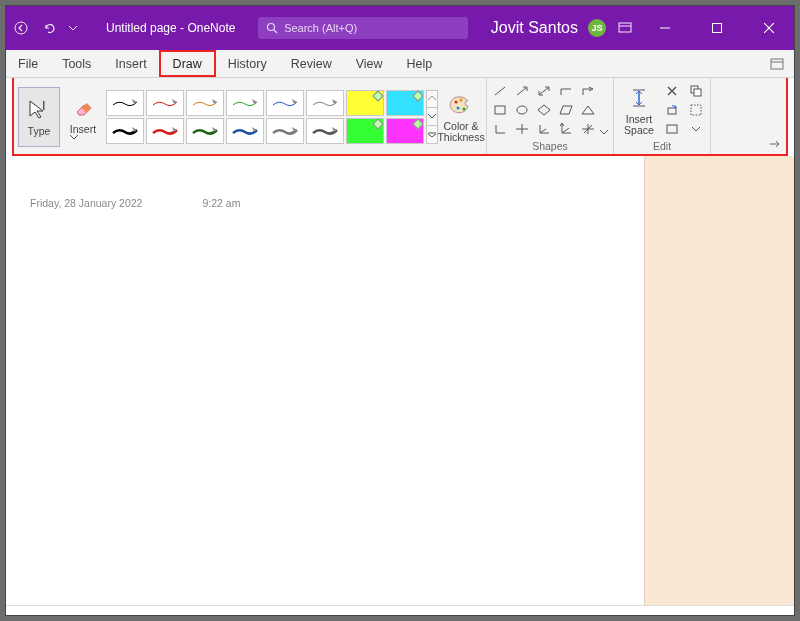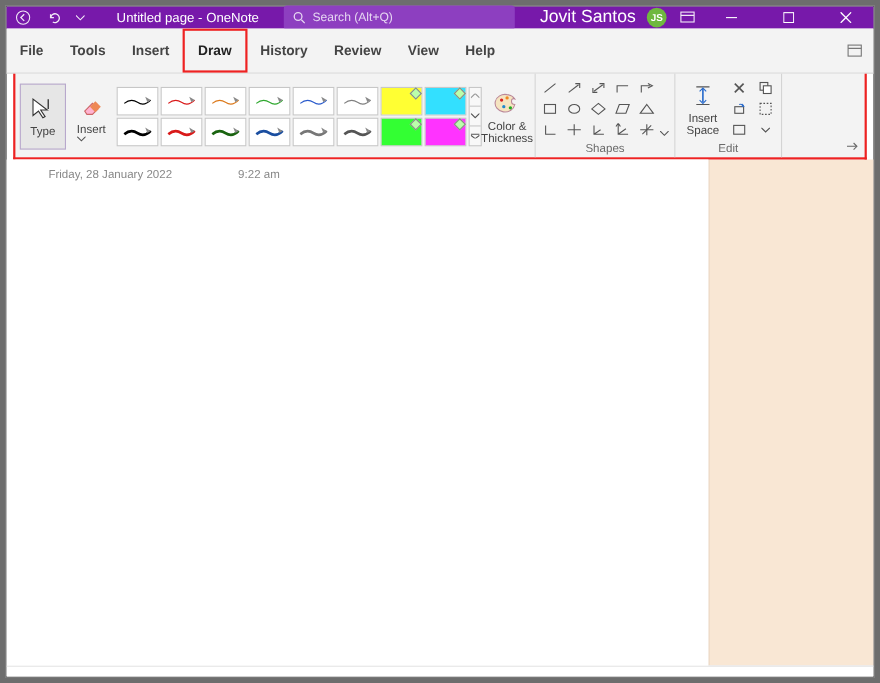--- a/index.html
+++ b/index.html
@@ -1,27 +1,27 @@
 <!DOCTYPE html>
 <html><head>
 <meta charset="utf-8">
 <style>
   * { box-sizing: border-box; margin: 0; padding: 0; font-family: "Segoe UI", Arial, sans-serif; }
   body { background: #6d6d6d; width: 800px; height: 621px; overflow: hidden; display: flex; align-items: center; justify-content: center; }
   .window { width: 790px; height: 611px; background: #fff; border: 1px solid #444; display: flex; flex-direction: column; }
-  .titlebar { height: 20px; background: #7719aa; display: flex; align-items: center; color: #fff; font-size: 12px; }
+  .titlebar { height: 44px; background: #7719aa; display: flex; align-items: center; color: #fff; font-size: 12px; }
   .tb-left { display: flex; align-items: center; padding-left: 6px; gap: 10px; }
   .tb-btn { width: 18px; height: 18px; display: flex; align-items: center; justify-content: center; opacity: .9; }
   .tb-title { flex: 0 0 auto; margin-left: 28px; font-size: 12px; }
   .search-wrap { flex: 1; display: flex; justify-content: center; }
   .search { height: 22px; width: 210px; background: #8d3fc0; border-radius: 3px; display: flex; align-items: center; padding: 0 8px; color: #e6d6f2; font-size: 11px; gap: 6px; }
   .tb-right { display: flex; align-items: center; gap: 10px; padding-right: 4px; }
   .avatar { width: 18px; height: 18px; border-radius: 50%; background: #6fb83f; color: #fff; font-size: 9px; font-weight: bold; display: flex; align-items: center; justify-content: center; }
   .win-btn { width: 42px; height: 28px; display: flex; align-items: center; justify-content: center; color: #fff; }
-  .menubar { height: 41px; background: #f3f3f3; border-bottom: 1px solid #d4d4d4; display: flex; align-items: center; font-size: 12.5px; color: #444; position: relative; font-weight: bold; }
+  .menubar { height: 28px; background: #f3f3f3; border-bottom: 1px solid #d4d4d4; display: flex; align-items: center; font-size: 12.5px; color: #444; position: relative; }
   .menu-item { padding: 0 12px; height: 100%; display: flex; align-items: center; }
   .menu-item.active { border: 2px solid #e22; border-bottom: 2px solid #e22; position: relative; z-index: 5; background: #f3f3f3; color: #222; }
   .collapse-btn { margin-left: auto; margin-right: 8px; width: 18px; height: 18px; display: flex; align-items: center; justify-content: center; }
   .ribbon { height: 78px; background: #f3f3f3; border: 2px solid #e22; border-top: none; margin: 0 6px; display: flex; position: relative; }
   .pin-btn { position: absolute; right: 4px; bottom: 2px; width: 14px; height: 14px; font-size: 10px; color: #666; }
   .rgroup { display: flex; flex-direction: column; border-right: 1px solid #d4d4d4; padding: 2px 4px 1px; }
   .rgroup-content { flex: 1; display: flex; align-items: center; gap: 2px; }
   .rgroup-label { font-size: 10.5px; color: #6a6a6a; text-align: center; padding-bottom: 1px; }
   .big-btn { width: 42px; height: 60px; display: flex; flex-direction: column; align-items: center; justify-content: center; font-size: 10.5px; color: #444; gap: 2px; border: 1px solid transparent; }
   .big-btn.selected { background: #e6e6e6; border: 1px solid #b8a8cc; }
@@ -30,21 +30,21 @@
   .pen-grid { display: grid; grid-template-rows: 26px 26px; grid-auto-flow: column; gap: 2px; }
   .pen { width: 38px; height: 26px; border: 1px solid #c7c7c7; background: #fff; display: flex; align-items: center; justify-content: center; position: relative; }
   .stroke { width: 26px; height: 10px; }
   .hl { width: 38px; height: 26px; border: 1px solid #c7c7c7; display: flex; align-items: center; justify-content: center; }
   .hlfill { width: 100%; height: 100%; position: relative; }
   .hltip { position: absolute; right: 1px; top: 1px; width: 8px; height: 8px; background: #bfa; transform: rotate(45deg); border: 1px solid #888; }
   .shapes-grid { display: grid; grid-template-columns: repeat(5, 18px); grid-template-rows: repeat(3, 16px); gap: 3px 4px; }
   .shape-cell { display: flex; align-items: center; justify-content: center; color: #555; }
   .math-grid { display: grid; grid-template-columns: repeat(2, 20px); grid-template-rows: repeat(3, 16px); gap: 3px 4px; font-size: 11px; color: #555; align-items: center; justify-items: center; }
   .body-area { flex: 1; display: flex; }
-  .page { flex: 1; background: #fff; padding: 8px 38px; position: relative; }
+  .page { flex: 1; background: #fff; padding: 8px 24px; position: relative; margin-top: 33px; }
   .page-meta { font-size: 10.5px; color: #888; display: flex; gap: 60px; }
   .side-panel { width: 150px; background: #f9e7d4; border-left: 1px solid #e6d2bd; }
   .bottom-bar { height: 10px; background: #fff; border-top: 1px solid #ddd; }
   svg { display: block; }
 </style>
 </head>
 <body>
 
 <div class="window">
 

